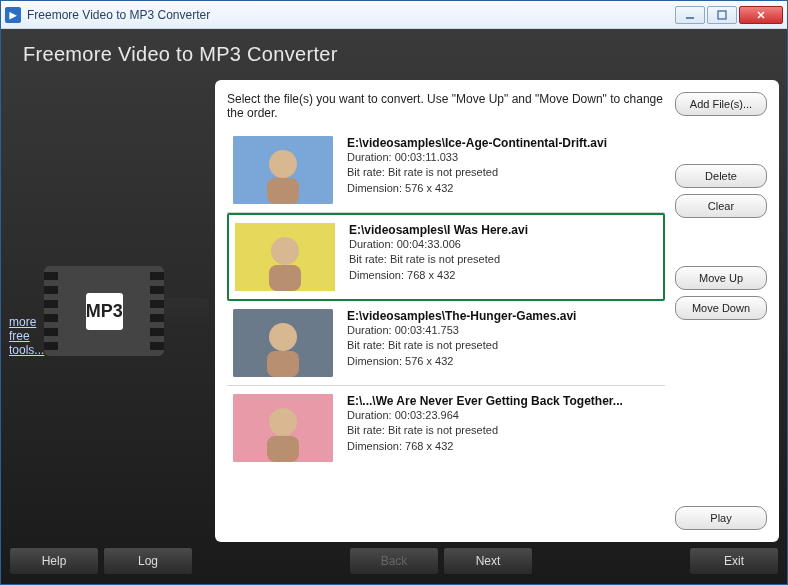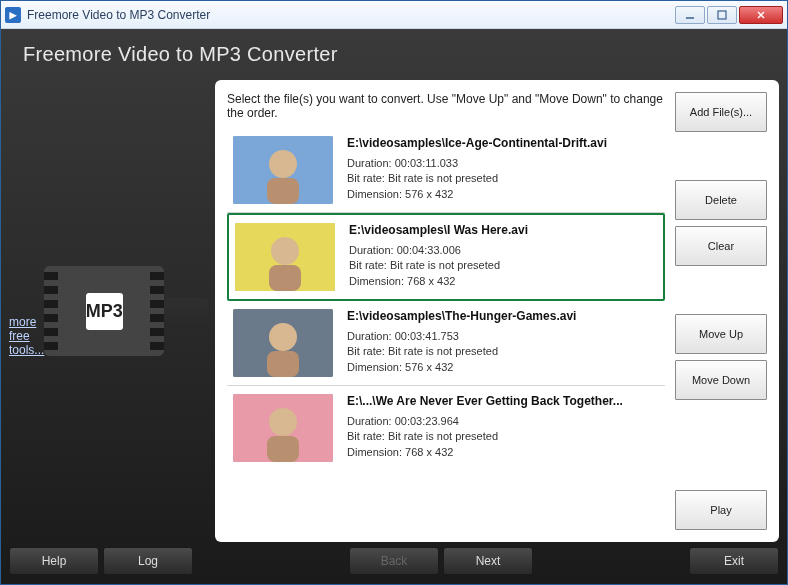--- a/index.html
+++ b/index.html
@@ -36,29 +36,29 @@
 
 .content { flex: 1; background: #fff; border-radius: 6px; padding: 12px; display: flex; gap: 10px; color: #222; }
 .list-col { flex: 1; display: flex; flex-direction: column; }
 .instruction { font-size: 12px; margin-bottom: 8px; color: #222; }
 .file-list { flex: 1; overflow-y: auto; }
 .file-item { display: flex; gap: 14px; padding: 8px 6px; border-bottom: 1px solid #d4d4d4; cursor: pointer; }
 .file-item:last-child { border-bottom: none; }
 .file-item.selected { border: 2px solid #15803d; border-radius: 2px; }
 .thumb { width: 100px; height: 68px; background: #888; flex-shrink: 0; border-radius: 2px; display: flex; align-items: center; justify-content: center; overflow: hidden; }
 .thumb svg { width: 100%; height: 100%; }
-.file-info { flex: 1; display: flex; flex-direction: column; gap: 6px; }
+.file-info { flex: 1; display: flex; flex-direction: column; }
 .file-path { font-weight: bold; font-size: 12px; color: #111; }
 .file-meta { font-size: 11px; color: #333; line-height: 1.4; }
 
 
 .btn-col { width: 92px; display: flex; flex-direction: column; gap: 6px; }
 .btn-col .spacer { flex: 1; }
 .btn-col .gap { height: 36px; }
-.btn { height: 40px; background: linear-gradient(#fdfdfd, #e3e3e3); border: 1px solid #8a8a8a; border-radius: 1px; font-size: 11px; color: #222; cursor: pointer; display: flex; align-items: center; justify-content: center; }
+.btn { height: 24px; background: linear-gradient(#fdfdfd, #e3e3e3); border: 1px solid #8a8a8a; border-radius: 10px; font-size: 11px; color: #222; cursor: pointer; display: flex; align-items: center; justify-content: center; }
 
 
 .footer { height: 38px; display: flex; align-items: center; padding: 6px 4px; gap: 4px; }
 .fbtn { flex: 0 0 auto; height: 28px; min-width: 90px; background: linear-gradient(#4a4a4a, #2a2a2a); border: 1px solid #1a1a1a; border-radius: 3px; color: #ddd; font-size: 12px; display: flex; align-items: center; justify-content: center; cursor: pointer; }
 .fbtn.disabled { color: #666; cursor: default; }
 .fspacer { flex: 1; }
 </style>
 </head>
 <body>
 

